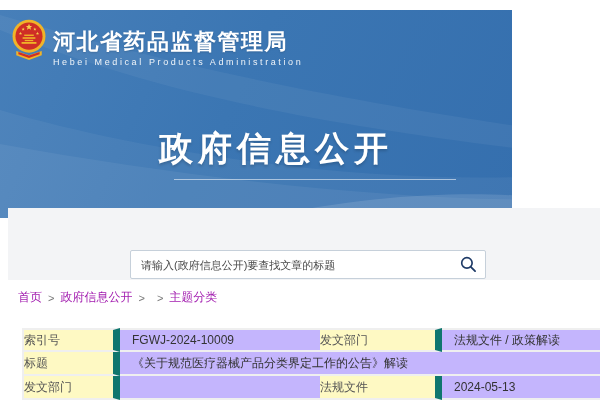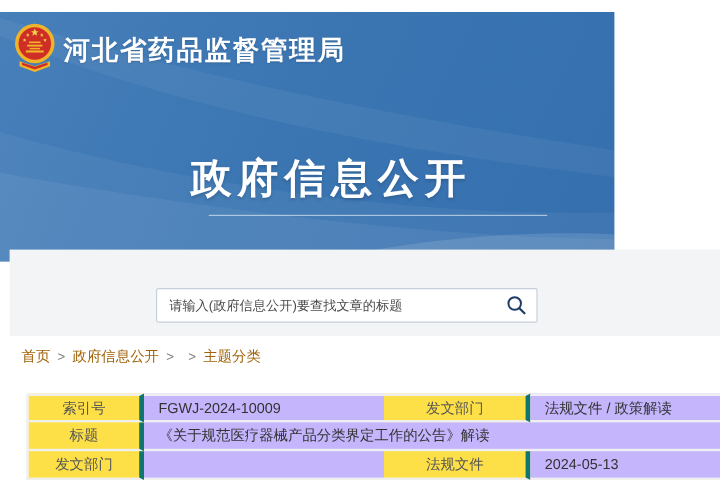--- a/index.html
+++ b/index.html
@@ -20,40 +20,40 @@
   .brand-en { color:rgba(255,255,255,0.92); font-size:9px; letter-spacing:2.6px; margin-top:4px; white-space:nowrap; }
 
   .banner-title { position:absolute; top:116px; left:40px; right:0; text-align:center;
     color:#ffffff; font-size:34px; font-weight:bold; letter-spacing:5px; white-space:nowrap;
     text-shadow:0 2px 3px rgba(0,0,0,0.18); }
   .banner-underline { position:absolute; top:169px; left:174px; width:282px; height:1px;
     background:rgba(255,255,255,0.55); }
 
   
   .search-band { position:absolute; top:208px; left:8px; width:592px; height:72px; background:#f3f4f6; }
-  .search-box { position:absolute; top:32px; left:122px; width:318px; height:29px;
+  .search-box { position:absolute; top:42px; left:122px; width:356px; height:29px;
     background:#ffffff; border:1px solid #c6d0da; border-radius:2px; display:flex; align-items:center; }
   .search-box input { flex:1; height:100%; border:none; outline:none; background:transparent;
     font-size:11px; color:#333; padding:0 10px; font-family:inherit; }
   .search-box input::placeholder { color:#4a4a4a; opacity:1; }
   .search-btn { width:34px; height:100%; display:flex; align-items:center; justify-content:center; cursor:pointer; }
 
   
   .breadcrumb { position:absolute; top:289px; left:18px; font-size:12px; color:#666;
     display:flex; align-items:center; white-space:nowrap; }
-  .breadcrumb a { color:#a16207; text-decoration:none; cursor:pointer; }
+  .breadcrumb a { color:#a21caf; text-decoration:none; cursor:pointer; }
   .breadcrumb .sep { margin:0 6px; color:#777; font-size:11px; }
 
   
   .info-table { position:absolute; top:328px; left:22px; width:940px;
     border-collapse:separate; border-spacing:0; table-layout:fixed; font-size:12px;
     border-left:2px solid #efefef; }
   .info-table td { height:24px; border-bottom:2px solid #efefef; vertical-align:middle; }
   .info-table tr:first-child td { border-top:2px solid #efefef; }
-  .info-table td.lbl { background:#fde047; color:#555; text-align:center; border-right:4px solid #0f766e; }
+  .info-table td.lbl { background:#fef9c3; color:#555; text-align:left; border-right:7px solid #0f766e; }
   .info-table td.val { background:#c4b5fd; color:#333; padding-left:12px; text-align:left; }
 </style>
 </head>
 <body>
 
 <div class="stage">
 
   <div class="banner">
     <svg class="banner-deco" width="600" height="208" viewBox="0 0 600 208">
       <path d="M0,20 C160,85 330,118 600,148 L600,128 C340,92 170,55 0,5 Z" fill="rgba(255,255,255,0.05)"></path>
@@ -76,20 +76,21 @@
         <use href="#st" transform="translate(48,29) scale(0.62)"></use>
         <rect x="23" y="31" width="18" height="2.6" fill="#f0b428"></rect>
         <rect x="20" y="36" width="24" height="3" fill="#f0b428"></rect>
         <rect x="24" y="41" width="16" height="2.4" fill="#f0b428"></rect>
         <rect x="18" y="45" width="28" height="3.4" fill="#f0b428"></rect>
         <path d="M8,62 L32,70 L56,62 L56,70 L32,79 L8,70 Z" fill="#f0b428"></path>
         <path d="M12,64 L32,70.5 L52,64 L52,68 L32,75 L12,68 Z" fill="#cf2e26"></path>
       </svg>
       <div class="brand-text">
         <div class="brand-cn">河北省药品监督管理局</div>
+        <div class="brand-en">Hebei Medical Products Administration</div>
       </div>
     </div>
 
     <div class="banner-title">政府信息公开</div>
     <div class="banner-underline"></div>
   </div>
 
   <div class="search-band">
     <div class="search-box">
       <input type="text" placeholder="请输入(政府信息公开)要查找文章的标题" style="">

